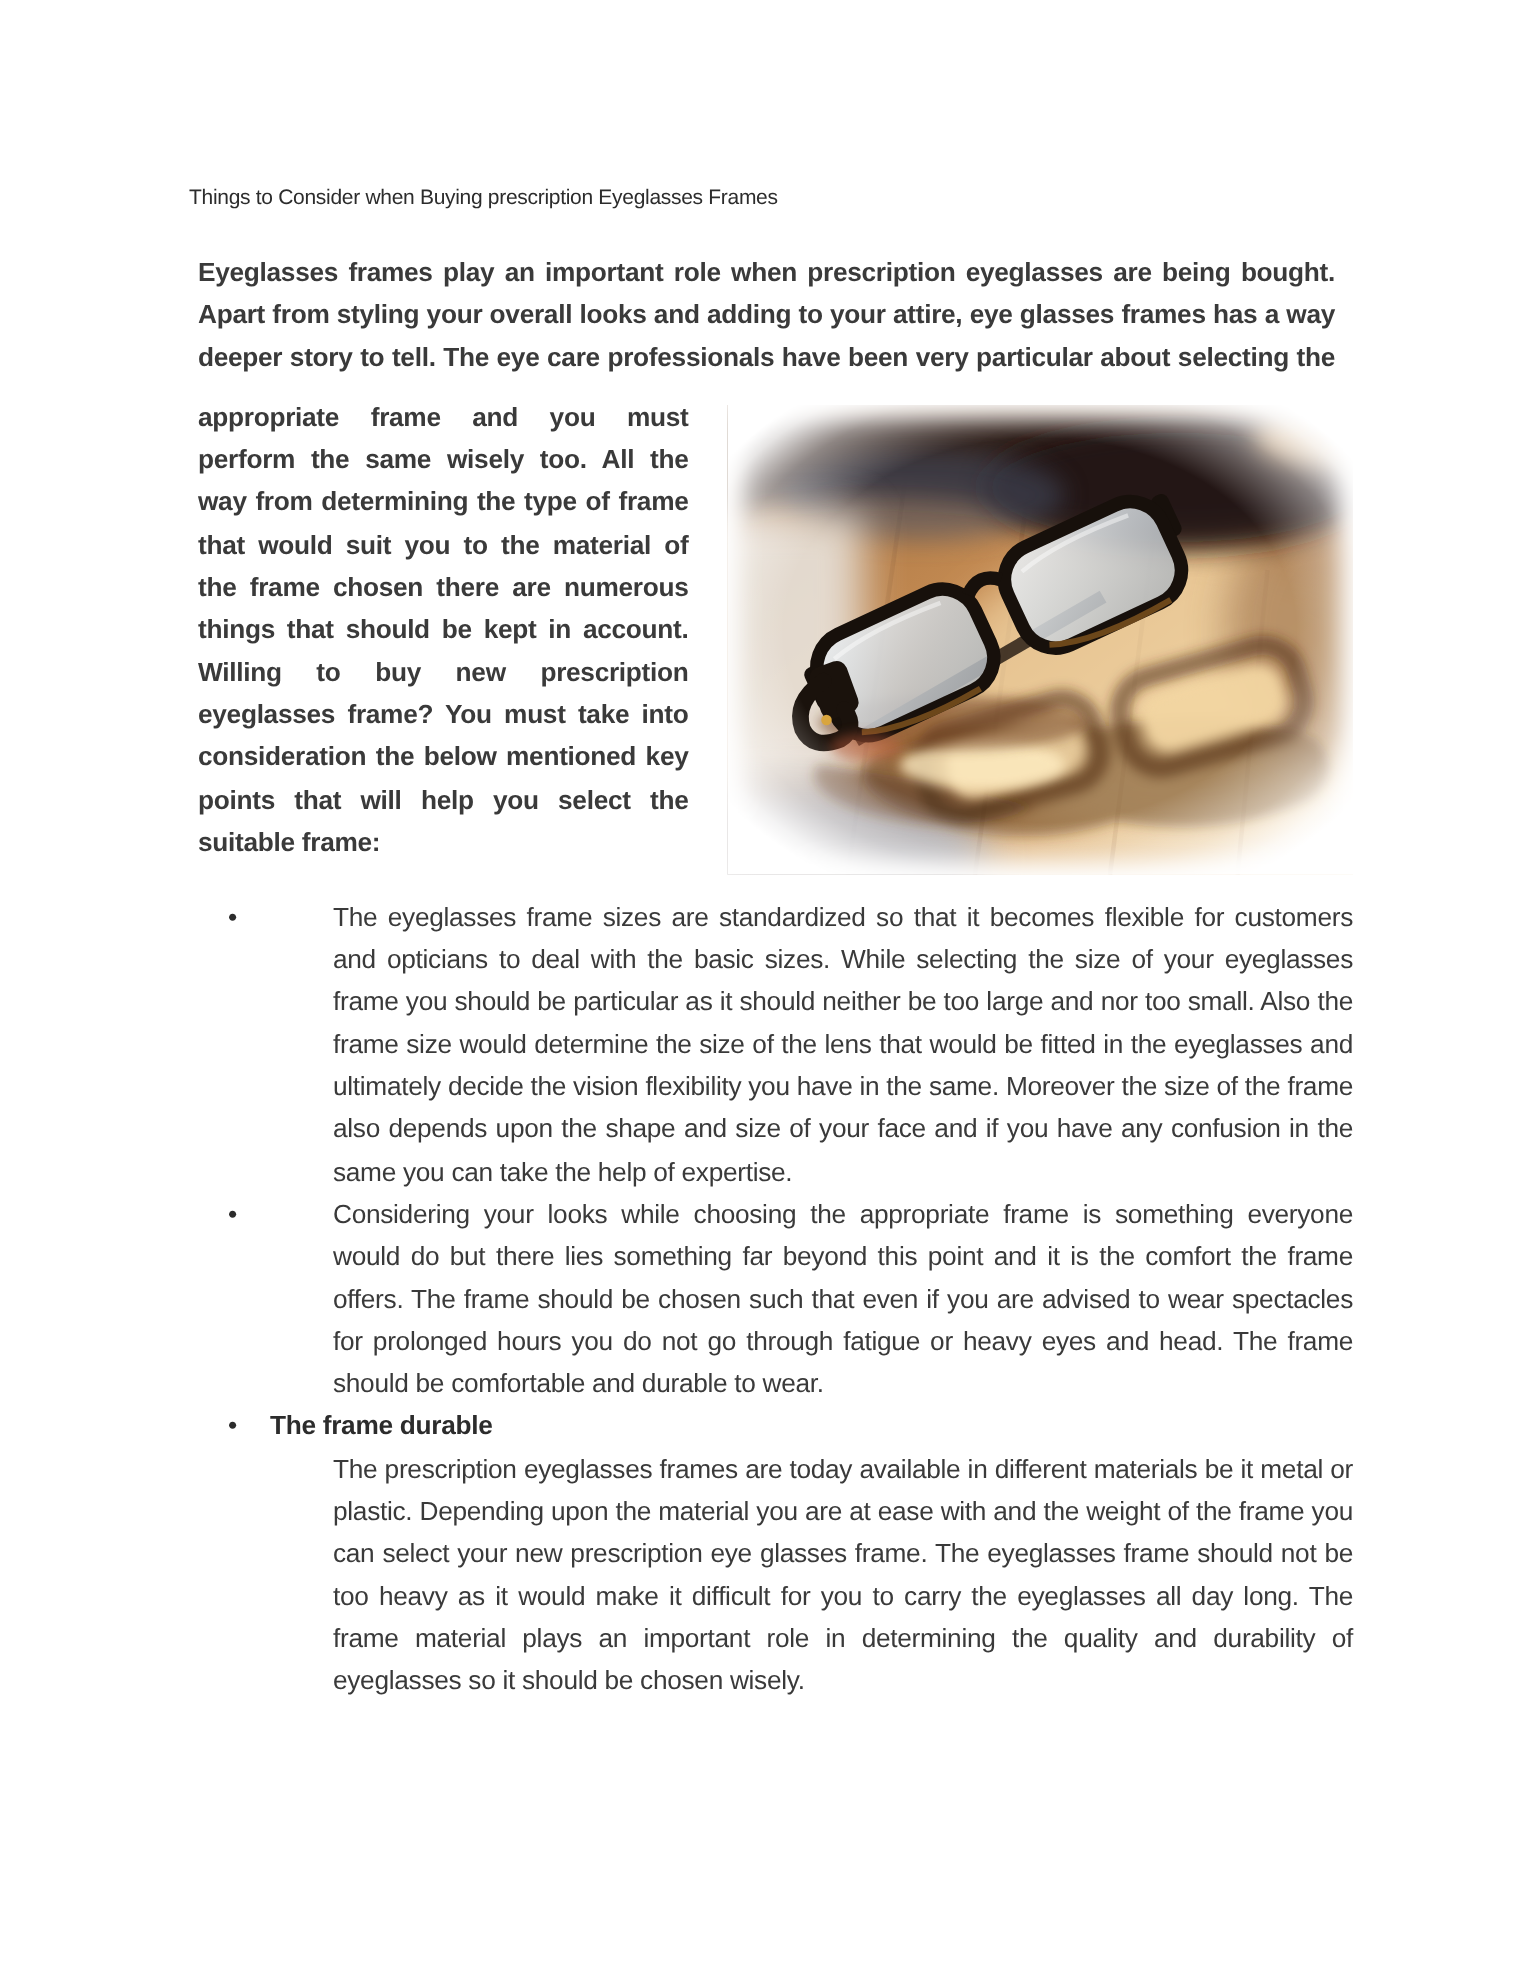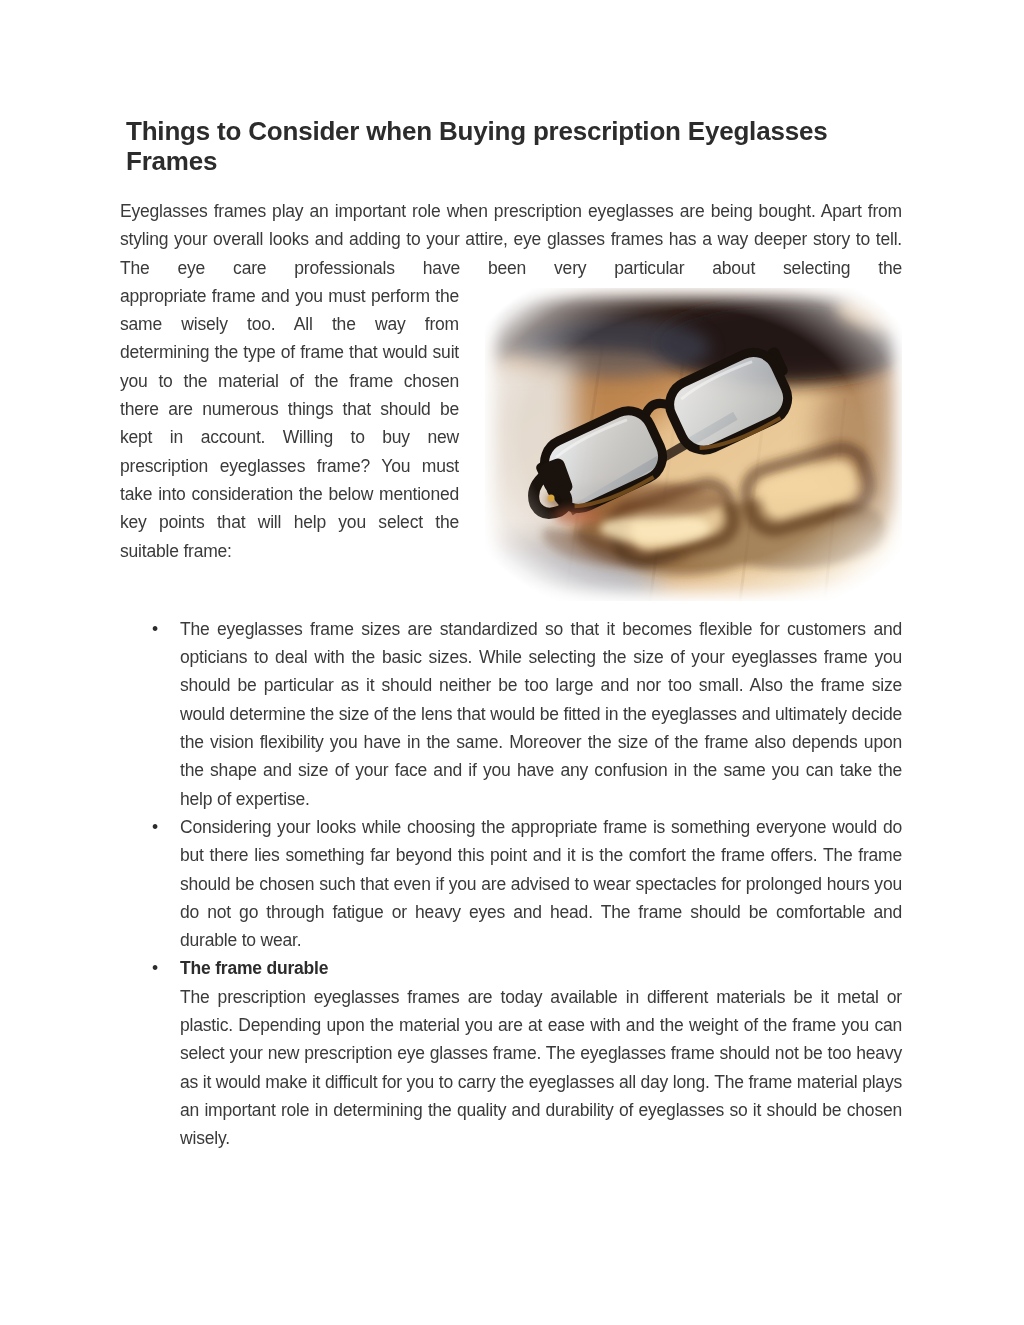--- a/index.html
+++ b/index.html
@@ -16,27 +16,27 @@
     left: 120px;
     top: 116px;
     width: 782px;
     color: #3a3a3a;
     font-size: 17.5px;
     line-height: 28.3px;
     letter-spacing: -0.2px;
   }
   .doc-title {
     margin: 0 0 21px 6px;
-    font-size: 26px;
+    font-size: 14px;
     line-height: 30px;
-    font-weight: 700;
+    font-weight: 400;
     color: #2c2c2c;
     letter-spacing: -0.2px;
   }
-  p { margin: 0; text-align: justify; }
+  p { margin: 12px; text-align: justify; font-weight: bold; }
   .intro-part1 { text-align-last: justify; }
   .photo-float {
     float: right;
     width: 417px;
     height: 313px;
     margin: 6px 0 14px 26px;
   }
   .photo-float svg { display: block; width: 417px; height: 313px; }
   .bullet-list {
     clear: both;
@@ -46,21 +46,21 @@
   }
   .bullet-item { position: relative; margin: 0; }
   .bullet-dot {
     position: absolute;
     left: -28px;
     top: 0;
     line-height: 28.3px;
     color: #2c2c2c;
   }
   .bullet-heading { font-weight: 700; color: #2c2c2c; }
-  .bullet-body { text-align: justify; }
+  .bullet-body { text-align: justify; margin-left: 42px; }
 </style>
 </head>
 <body>
 
 <div class="page">
   <div class="content">
 
     <h1 class="doc-title">Things to Consider when Buying prescription Eyeglasses Frames</h1>
 
     <p class="intro-part1">Eyeglasses frames play an important role when prescription eyeglasses are being bought. Apart from styling your overall looks and adding to your attire, eye glasses frames has a way deeper story to tell. The eye care professionals have been very particular about selecting the</p>

